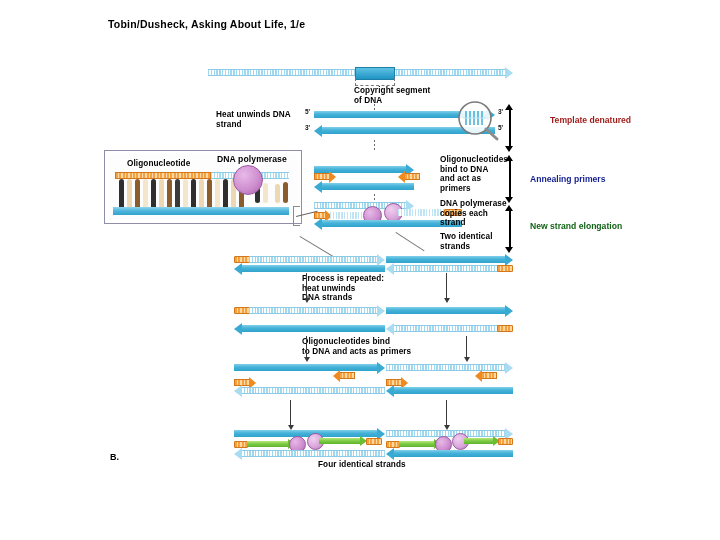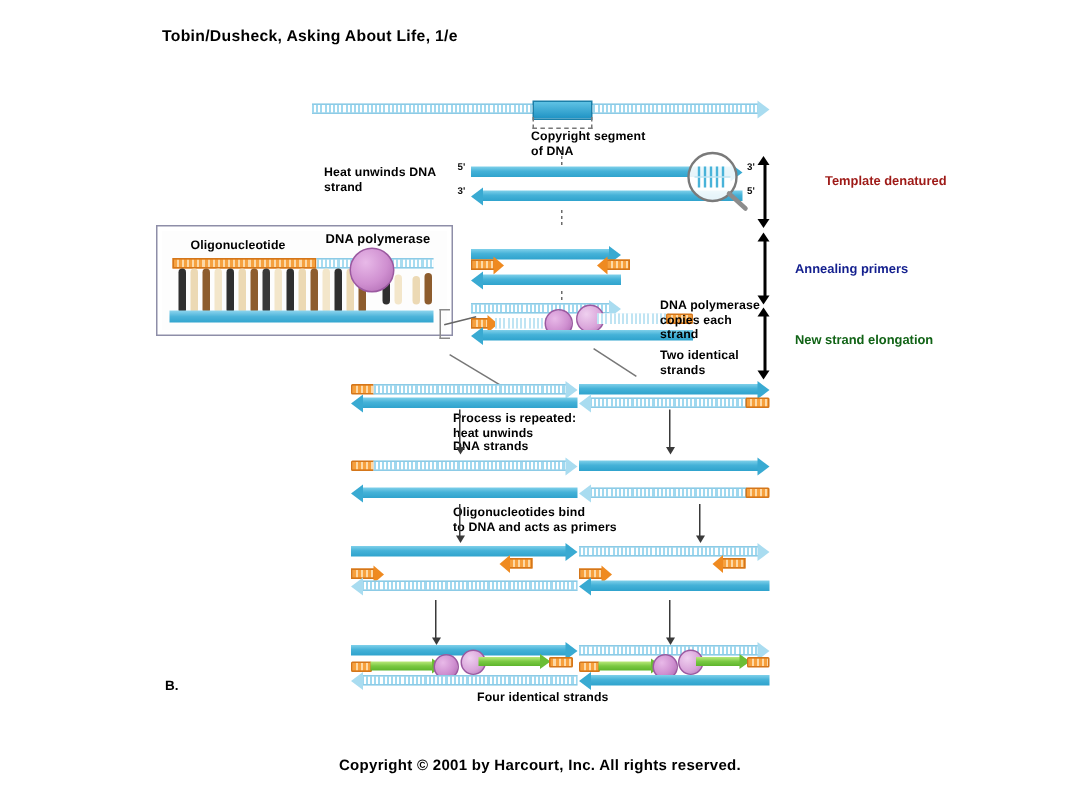--- a/index.html
+++ b/index.html
@@ -287,20 +287,24 @@
 
   <div class="primer right abs" style="left:314px; top:173px; width:22px;">
     <div class="bar"></div>
     <div class="head"></div>
   </div>
   <div class="strand solid left abs" style="left:314px; top:183px; width:100px;">
     <div class="bar"></div>
     <div class="head"></div>
   </div>
 
+  <div class="abs cap" style="left:440px; top:155px;">Oligonucleotides
+bind to DNA
+and act as
+primers</div>
 
   <div class="vline abs" style="left:374px; top:194px; height:9px;"></div>
 
   <div class="strand hatch right abs" style="left:314px; top:202px; width:100px;">
     <div class="bar"></div>
     <div class="head"></div>
   </div>
   <div class="primer right abs" style="left:314px; top:212px; width:18px;">
     <div class="bar"></div>
     <div class="head"></div>
@@ -508,15 +512,14 @@
   </div>
   <div class="annot abs" style="left:530px; top:174px; color:#131f8e;">Annealing primers</div>
 
   <div class="barrow abs" style="left:505px; top:205px; height:48px;">
     <div class="a up"></div>
     <div class="stem"></div>
     <div class="a down"></div>
   </div>
   <div class="annot abs" style="left:530px; top:221px; color:#116316;">New strand elongation</div>
 
-  <div id="copyright">Copyright © 2001 by Harcourt, Inc. All rights reserved.</div>
 
 </div>
 
 </body></html>

